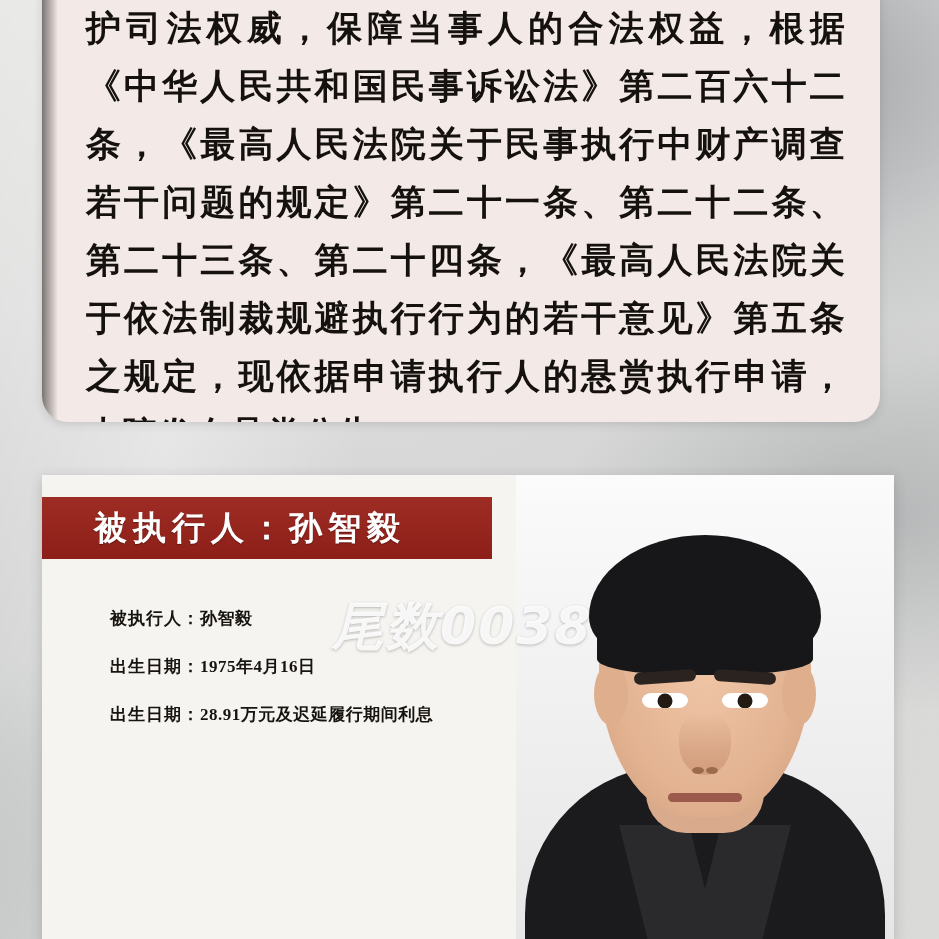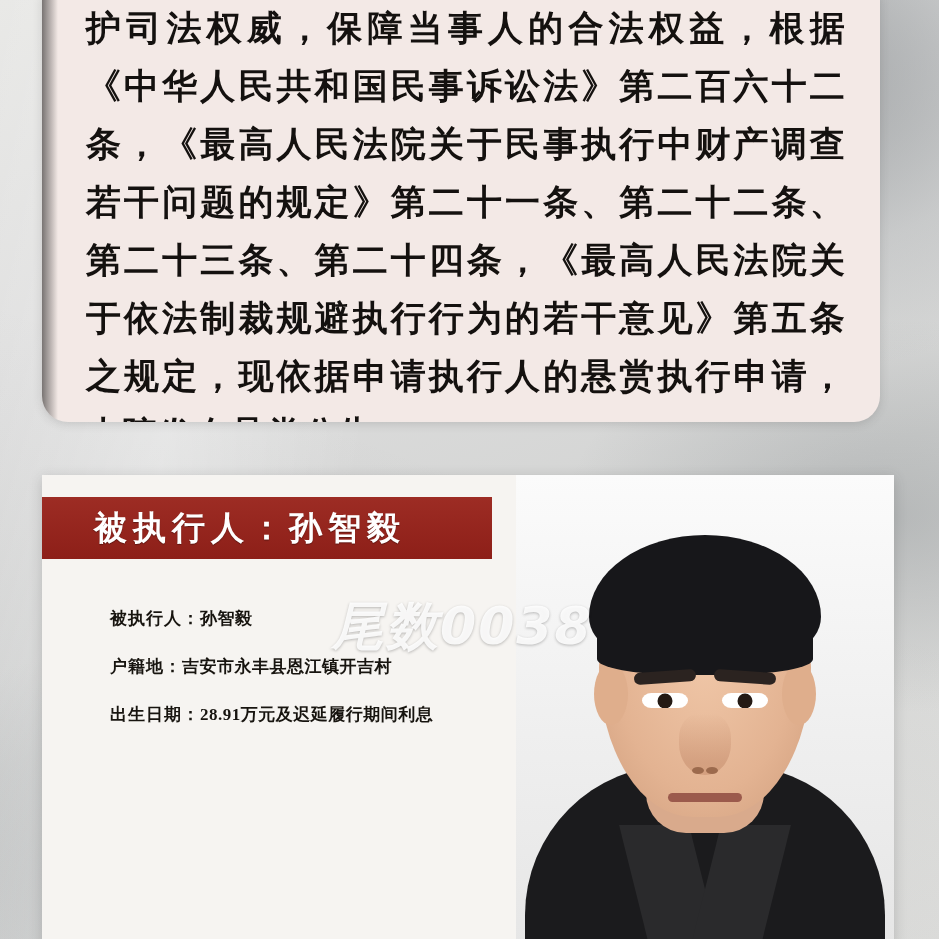--- a/index.html
+++ b/index.html
@@ -293,21 +293,21 @@
   <div id="subject-banner">
     <span>被执行人：</span>
     <span style="padding-left:0;">孙智毅</span>
   </div>
 
   <div id="detail-list">
     <div class="detail-row">
       <span class="lbl">被执行人：</span><span class="val">孙智毅</span>
     </div>
     <div class="detail-row">
-      <span class="lbl">户籍地：</span><span class="val">吉安市永丰县恩江镇开吉村</span>
+      <span class="lbl">出生日期：</span><span class="val">1975年4月16日</span>
     </div>
     <div class="detail-row">
       <span class="lbl">出生日期：</span><span class="val">28.91万元及迟延履行期间利息</span>
     </div>
   </div>
 
   <div id="portrait">
     <div class="backdrop"></div>
     <div class="torso"></div>
     <div class="collar-l"></div>

